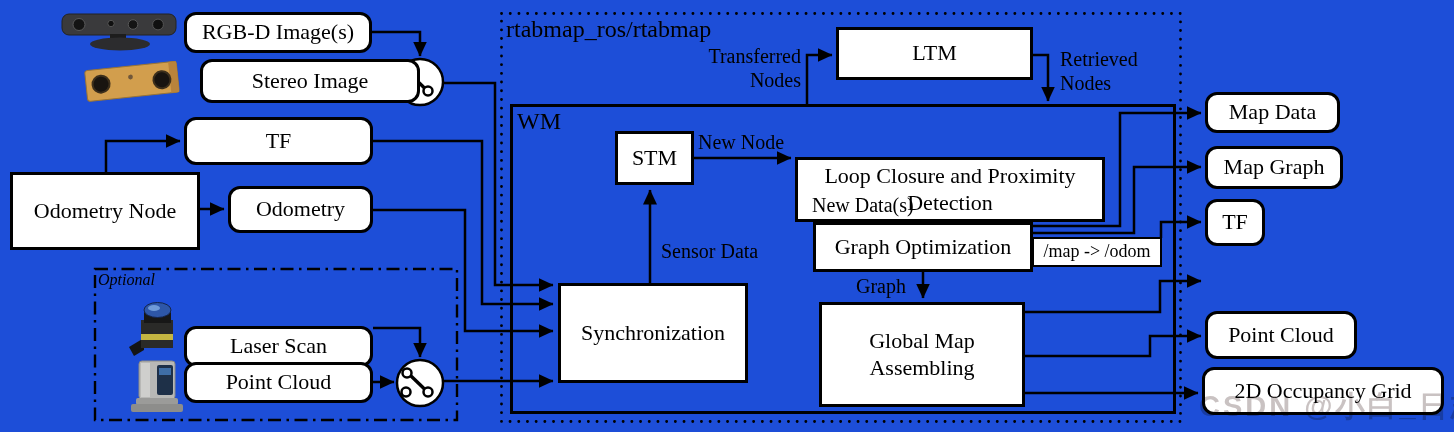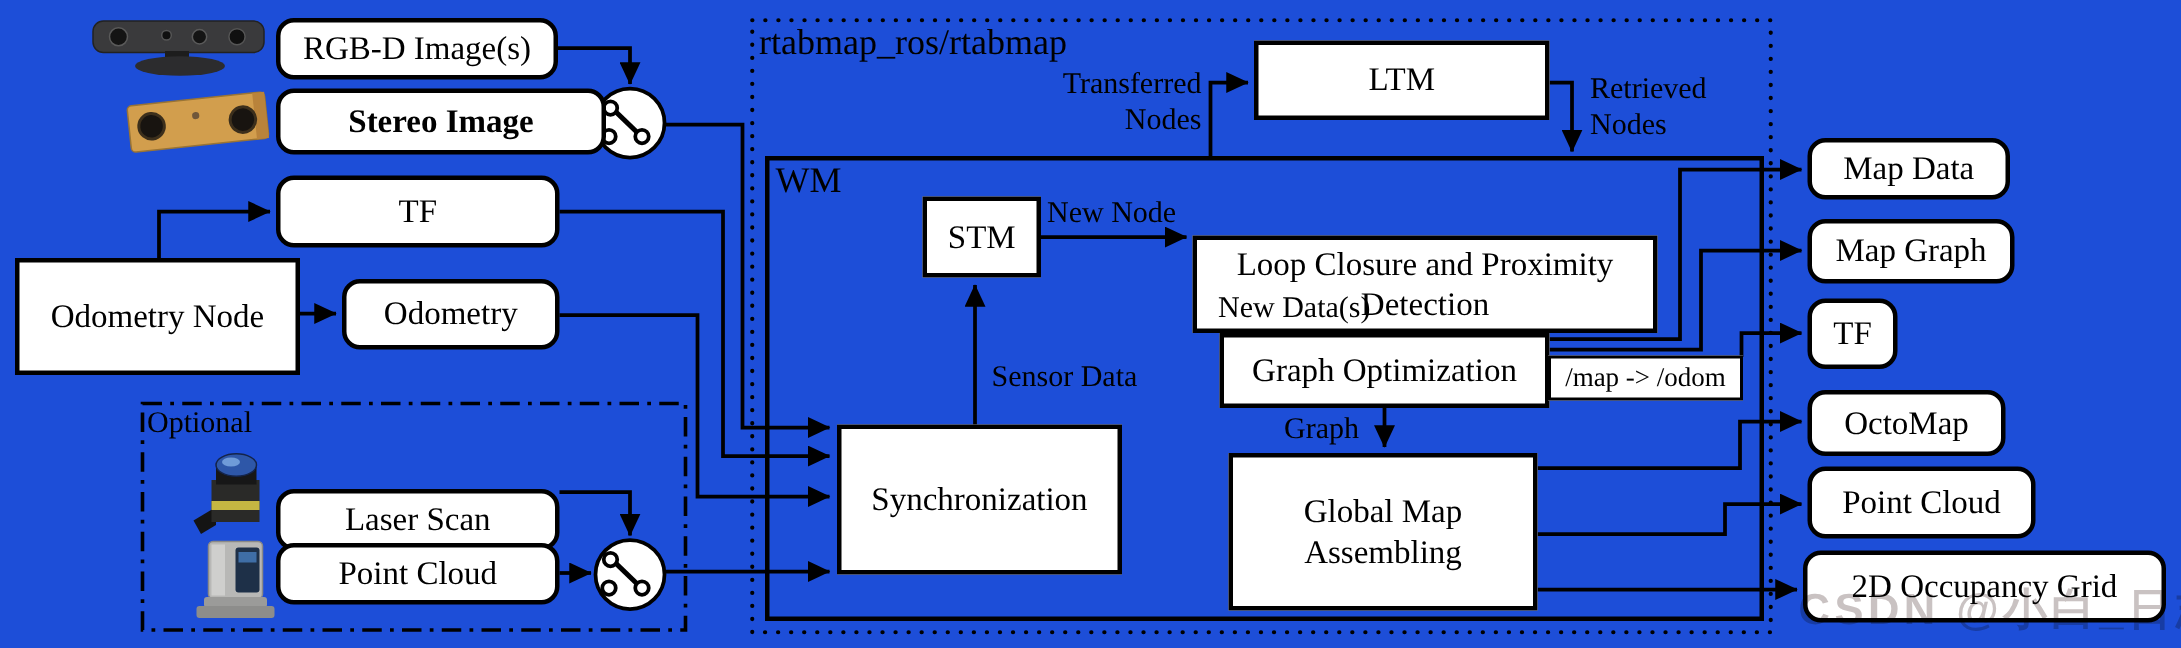--- a/index.html
+++ b/index.html
@@ -12,21 +12,21 @@
   .box {
     position:absolute; display:flex; align-items:center; justify-content:center;
     text-align:center; border:3px solid #000; background:#fff;
     font-size:22px; line-height:1.22; padding:0 4px;
   }
   .rounded { border-radius:12px; }
   .hollow { background:transparent; }
   .thin { border-width:2px; font-size:18px; padding:0 2px; }
   .corner-label { position:absolute; font-size:24px; }
   .lbl { position:absolute; font-size:20px; white-space:pre-line; line-height:1.2; }
-  .italic { font-size:20px; }
+  .italic { font-style:italic; font-size:16px; }
   .watermark {
     position:absolute; left:1199px; top:387px; z-index:10;
     font-family:"Liberation Sans","DejaVu Sans",sans-serif; font-weight:bold;
     font-size:29px; letter-spacing:3px; color:#c9c2c2; mix-blend-mode:multiply;
     white-space:nowrap;
   }
 </style>
 </head>
 <body>
 
@@ -117,21 +117,21 @@
       <rect x="157" y="365" width="16" height="30" rx="2" fill="#1e3048"></rect>
       <rect x="159" y="368" width="12" height="7" fill="#3f6ea6"></rect>
       <rect x="136" y="398" width="42" height="7" rx="2" fill="#9b9b99"></rect>
       <rect x="131" y="404" width="52" height="8" rx="2" fill="#8d8d8b"></rect>
     </g>
   </svg>
 
   <div class="box hollow" style="left:510px; top:104px; width:666px; height:310px;"></div>
 
   <div class="box rounded" style="left:184px; top:12px; width:188px; height:41px;">RGB-D Image(s)</div>
-  <div class="box rounded" style="left:184px; top:59px; width:220px; height:44px;font-weight:bold;">Stereo Image</div>
+  <div class="box rounded" style="left:200px; top:59px; width:220px; height:44px;">Stereo Image</div>
   <div class="box rounded" style="left:184px; top:117px; width:189px; height:48px;">TF</div>
   <div class="box" style="left:10px; top:172px; width:190px; height:78px;">Odometry Node</div>
   <div class="box rounded" style="left:228px; top:186px; width:145px; height:47px;">Odometry</div>
   <div class="lbl italic" style="left:98px; top:270px;">Optional</div>
   <div class="box rounded" style="left:184px; top:308px; width:189px; height:41px;margin-top:18px;">Laser Scan</div>
   <div class="box rounded" style="left:184px; top:362px; width:189px; height:41px;">Point Cloud</div>
 
   <div class="corner-label" style="left:506px; top:16px;">rtabmap_ros/rtabmap</div>
   <div class="corner-label" style="left:517px; top:108px;">WM</div>
 
@@ -139,21 +139,20 @@
   <div class="box" style="left:615px; top:131px; width:79px; height:54px;">STM</div>
   <div class="box" style="left:795px; top:125px; width:310px; height:65px;margin-top:32px;">Loop Closure and Proximity Detection</div>
   <div class="box" style="left:813px; top:222px; width:220px; height:50px;">Graph Optimization</div>
   <div class="box thin" style="left:1032px; top:237px; width:130px; height:30px;">/map -&gt; /odom</div>
   <div class="box" style="left:819px; top:302px; width:206px; height:105px;">Global Map Assembling</div>
   <div class="box" style="left:558px; top:283px; width:190px; height:100px;">Synchronization</div>
 
   <div class="box rounded" style="left:1205px; top:92px; width:135px; height:41px;">Map Data</div>
   <div class="box rounded" style="left:1205px; top:146px; width:138px; height:43px;">Map Graph</div>
   <div class="box rounded" style="left:1205px; top:199px; width:60px; height:47px;">TF</div>
-  <div class="box rounded" style="left:1205px; top:260px; width:132px; height:44px;">OctoMap</div>
   <div class="box rounded" style="left:1205px; top:311px; width:152px; height:48px;">Point Cloud</div>
   <div class="box rounded" style="left:1202px; top:367px; width:242px; height:48px;">2D Occupancy Grid</div>
 
   <div class="lbl" style="left:690px; top:44px; width:111px; text-align:right;">Transferred
 Nodes</div>
   <div class="lbl" style="left:1060px; top:47px;">Retrieved
 Nodes</div>
   <div class="lbl" style="left:698px; top:130px;">New Node</div>
   <div class="lbl" style="left:812px; top:193px;">New Data(s)</div>
   <div class="lbl" style="left:661px; top:239px;">Sensor Data</div>

